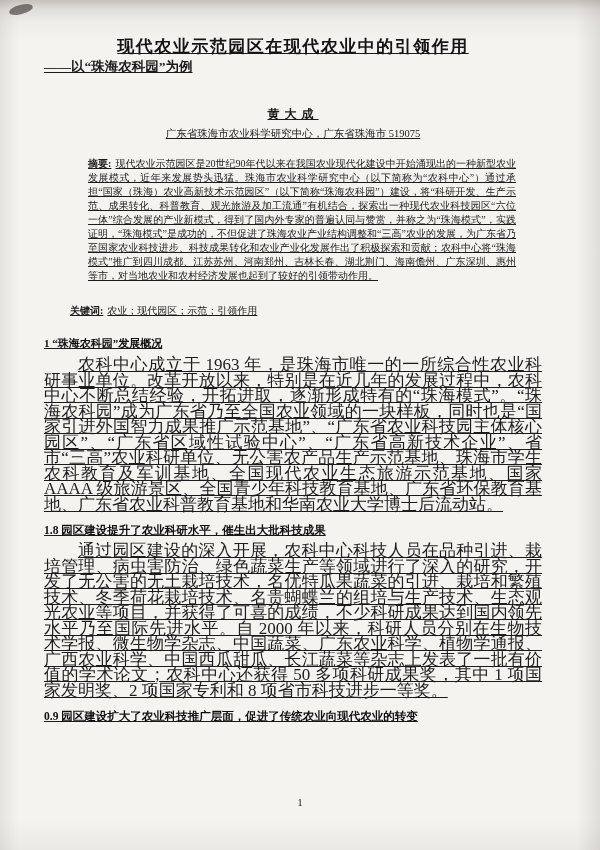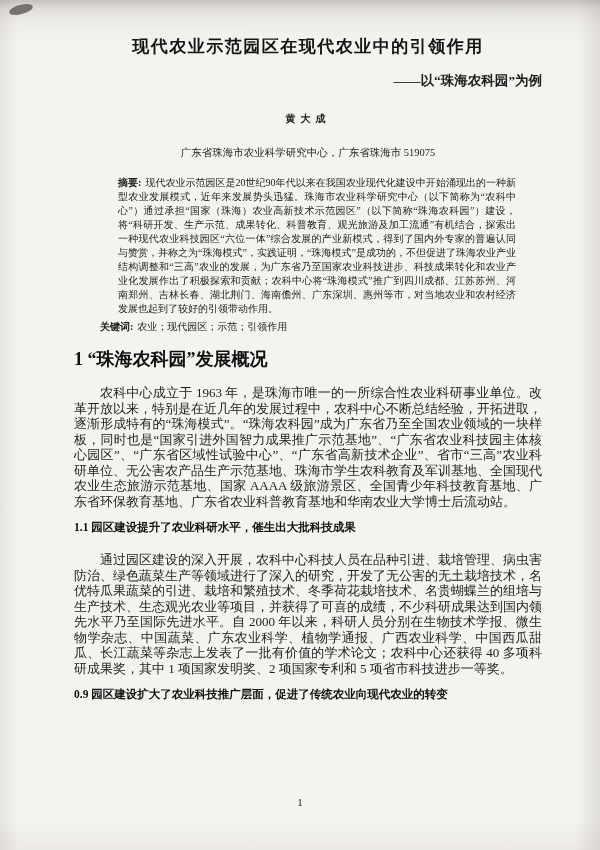--- a/index.html
+++ b/index.html
@@ -19,60 +19,60 @@
       linear-gradient(180deg, rgba(0,0,0,0) 820px, rgba(120,115,110,.08) 850px),
       #f5f3ef;
   }
   .smudge {
     position: absolute; top: 5px; left: 9px;
     width: 24px; height: 9px;
     background: #4a4743; border-radius: 50% 40% 50% 40%;
     transform: rotate(-12deg); opacity: .7;
   }
   .content {
-    position: absolute; left: 74px; right: 58px; top: 36px;
+    position: absolute; left: 44px; right: 58px; top: 36px; text-decoration: underline;
   }
   .title {
     text-align: center; font-size: 17px; font-weight: bold;
     letter-spacing: 1.5px; line-height: 22px; color: #141414;
   }
   .subtitle {
-    text-align: right; font-size: 13.5px; font-weight: bold;
-    margin-top: 14px; line-height: 18px;
+    text-align: left; font-size: 13.5px; font-weight: bold;
+    margin-top: 0; line-height: 18px;
   }
   .author {
-    text-align: center; font-size: 10px; font-weight: bold;
-    margin-top: 20px; letter-spacing: 5px; line-height: 17px;
+    text-align: center; font-size: 12px; font-weight: bold;
+    margin-top: 30px; letter-spacing: 5px; line-height: 17px;
   }
   .affiliation {
-    text-align: center; font-size: 10.5px; margin-top: 19px; line-height: 14px;
+    text-align: center; font-size: 10.5px; margin-top: 4px; line-height: 14px;
     color: #222;
   }
   .abstract {
     margin: 16px 26px 0 44px;
     font-size: 10px; line-height: 14px;
     text-align: justify;
   }
   .keywords {
-    margin: 3px 26px 0 26px;
+    margin: 20px 26px 0 26px;
     font-size: 10px; line-height: 15px;
   }
   .label { font-weight: bold; margin-right: 4px; }
   .section-heading {
-    font-size: 18px; font-weight: bold;
+    font-size: 11px; font-weight: bold;
     margin-top: 16px; line-height: 18px; color: #101010;
   }
   .sub-heading {
     font-size: 11.5px; font-weight: bold;
     margin-top: 10px; line-height: 16px; color: #101010;
   }
   .para {
-    font-size: 13px; line-height: 15.5px;
+    font-size: 17px; line-height: 15.5px;
     text-align: justify; text-indent: 2em;
-    margin-top: 17px; color: #1d1d1d;
+    margin-top: 5px; color: #1d1d1d;
   }
   .page-number {
     position: absolute; bottom: 42px; left: 0; right: 0;
     text-align: center; font-size: 11px; color: #222;
   }
 </style>
 </head>
 <body>
 
 <div class="page">
@@ -84,20 +84,20 @@
     <div class="author">黄大成</div>
     <div class="affiliation">广东省珠海市农业科学研究中心，广东省珠海市  519075</div>
 
     <p class="abstract"><b class="label">摘要:</b><span>现代农业示范园区是20世纪90年代以来在我国农业现代化建设中开始涌现出的一种新型农业发展模式，近年来发展势头迅猛。珠海市农业科学研究中心（以下简称为“农科中心”）通过承担“国家（珠海）农业高新技术示范园区”（以下简称“珠海农科园”）建设，将“科研开发、生产示范、成果转化、科普教育、观光旅游及加工流通”有机结合，探索出一种现代农业科技园区“六位一体”综合发展的产业新模式，得到了国内外专家的普遍认同与赞赏，并称之为“珠海模式”，实践证明，“珠海模式”是成功的，不但促进了珠海农业产业结构调整和“三高”农业的发展，为广东省乃至国家农业科技进步、科技成果转化和农业产业化发展作出了积极探索和贡献；农科中心将“珠海模式”推广到四川成都、江苏苏州、河南郑州、吉林长春、湖北荆门、海南儋州、广东深圳、惠州等市，对当地农业和农村经济发展也起到了较好的引领带动作用。</span></p>
 
     <p class="keywords"><b class="label">关键词:</b><span>农业；现代园区；示范；引领作用</span></p>
 
     <h3 class="section-heading">1 “珠海农科园”发展概况</h3>
     <p class="para">农科中心成立于 1963 年，是珠海市唯一的一所综合性农业科研事业单位。改革开放以来，特别是在近几年的发展过程中，农科中心不断总结经验，开拓进取，逐渐形成特有的“珠海模式”。“珠海农科园”成为广东省乃至全国农业领域的一块样板，同时也是“国家引进外国智力成果推广示范基地”、“广东省农业科技园主体核心园区”、“广东省区域性试验中心”、“广东省高新技术企业”、省市“三高”农业科研单位、无公害农产品生产示范基地、珠海市学生农科教育及军训基地、全国现代农业生态旅游示范基地、国家 AAAA 级旅游景区、全国青少年科技教育基地、广东省环保教育基地、广东省农业科普教育基地和华南农业大学博士后流动站。</p>
 
-    <h4 class="sub-heading">1.1 园区建设提升了农业科研水平，催生出大批科技成果</h4>
-    <p class="para">通过园区建设的深入开展，农科中心科技人员在品种引进、栽培管理、病虫害防治、绿色蔬菜生产等领域进行了深入的研究，开发了无公害的无土栽培技术，名优特瓜果蔬菜的引进、栽培和繁殖技术、冬季荷花栽培技术、名贵蝴蝶兰的组培与生产技术、生态观光农业等项目，并获得了可喜的成绩，不少科研成果达到国内领先水平乃至国际先进水平。自 2000 年以来，科研人员分别在生物技术学报、微生物学杂志、中国蔬菜、广东农业科学、植物学通报、广西农业科学、中国西瓜甜瓜、长江蔬菜等杂志上发表了一批有价值的学术论文；农科中心还获得 40 多项科研成果奖，其中 1 项国家发明奖、2 项国家专利和 5 项省市科技进步一等奖。</p>
+    <h4 class="sub-heading">1.8 园区建设提升了农业科研水平，催生出大批科技成果</h4>
+    <p class="para">通过园区建设的深入开展，农科中心科技人员在品种引进、栽培管理、病虫害防治、绿色蔬菜生产等领域进行了深入的研究，开发了无公害的无土栽培技术，名优特瓜果蔬菜的引进、栽培和繁殖技术、冬季荷花栽培技术、名贵蝴蝶兰的组培与生产技术、生态观光农业等项目，并获得了可喜的成绩，不少科研成果达到国内领先水平乃至国际先进水平。自 2000 年以来，科研人员分别在生物技术学报、微生物学杂志、中国蔬菜、广东农业科学、植物学通报、广西农业科学、中国西瓜甜瓜、长江蔬菜等杂志上发表了一批有价值的学术论文；农科中心还获得 50 多项科研成果奖，其中 1 项国家发明奖、2 项国家专利和 8 项省市科技进步一等奖。</p>
 
     <h4 class="sub-heading">0.9 园区建设扩大了农业科技推广层面，促进了传统农业向现代农业的转变</h4>
   </main>
 
   <div class="page-number">1</div>
 </div>
 
 </body></html>

